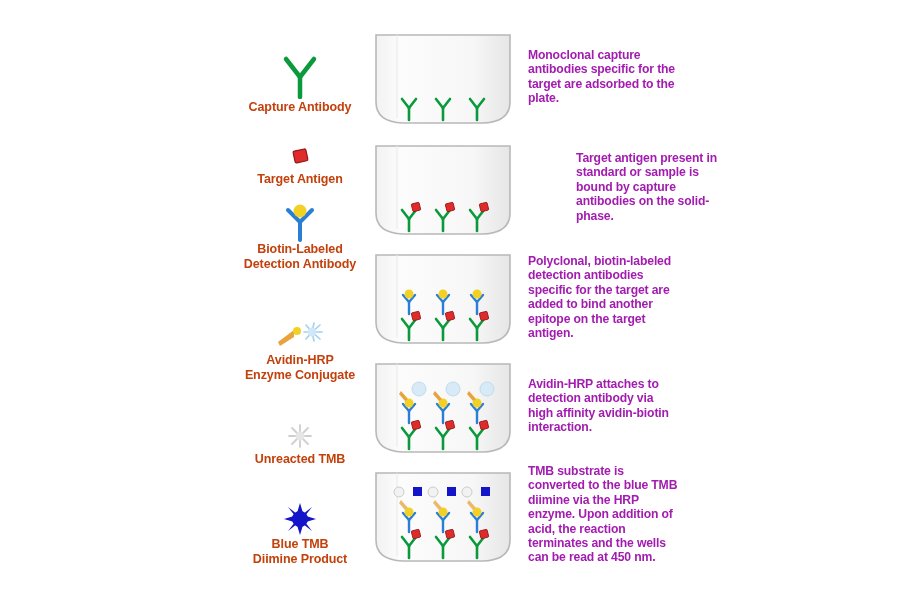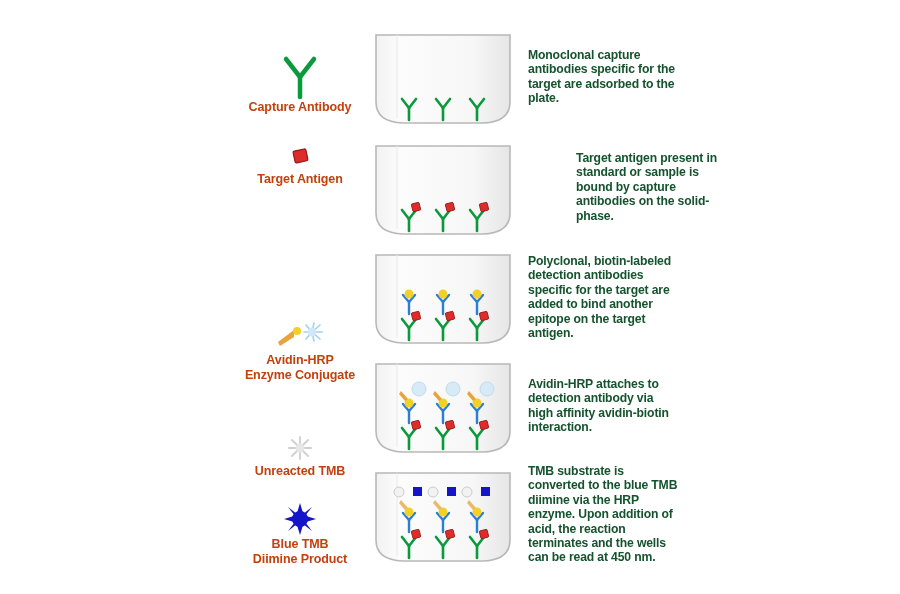--- a/index.html
+++ b/index.html
@@ -46,21 +46,21 @@
     width: 140px;
   }
   .well svg { display: block; }
   
   .desc {
     position: absolute;
     left: 528px;
     width: 150px;
     font-size: 12.2px;
     font-weight: bold;
-    color: #14532d;
+    color: #a21caf;
     line-height: 1.18;
     letter-spacing: -0.15px;
   }
 </style>
 </head>
 <body>
 
 <div class="canvas">
 
   <div class="legend-item" style="top:52px;">
@@ -78,20 +78,36 @@
 
   <div class="legend-item" style="top:140px;">
     <div class="legend-icon" style="height:32px;">
       <svg width="26" height="26" viewBox="0 0 26 26">
         <rect x="7" y="7" width="13" height="12" rx="1.5" fill="#e02b2b" stroke="#8f1717" stroke-width="1.2" transform="rotate(-12 13 13)"></rect>
       </svg>
     </div>
     <div class="legend-label">Target Antigen</div>
   </div>
 
+  <div class="legend-item" style="top:200px;">
+    <div class="legend-icon" style="height:42px;">
+      <svg width="54" height="42" viewBox="0 0 54 42">
+        <g stroke="#2a7fd4" stroke-width="4" fill="none" stroke-linecap="round">
+          <path d="M27 40 L27 22"></path>
+          <path d="M27 22 L15 10"></path>
+          <path d="M27 22 L39 10"></path>
+        </g>
+        <circle cx="27" cy="11" r="6.5" fill="#f2d024"></circle>
+      </svg>
+    </div>
+    <div class="legend-label">
+      <div>Biotin-Labeled</div>
+      <div>Detection Antibody</div>
+    </div>
+  </div>
 
   <div class="legend-item" style="top:313px;">
     <div class="legend-icon" style="height:40px;">
       <svg width="72" height="36" viewBox="0 0 72 36">
         <path d="M14 27 L30 15 L30 22 L16 31 Z" fill="#e8a33d"></path>
         <circle cx="33" cy="16" r="4" fill="#f2d024"></circle>
         <g stroke="#9fd0ee" stroke-width="1.6" stroke-linecap="round">
           <path d="M48 17 L58 17"></path>
             <path d="M48 17 L56 10"></path>
             <path d="M48 17 L56 24"></path>
@@ -103,21 +119,21 @@
         </g>
         <circle cx="48" cy="17" r="4.5" fill="#cfe7f6"></circle>
       </svg>
     </div>
     <div class="legend-label">
       <div>Avidin-HRP</div>
       <div>Enzyme Conjugate</div>
     </div>
   </div>
 
-  <div class="legend-item" style="top:432px;">
+  <div class="legend-item" style="top:420px;">
     <div class="legend-icon" style="height:32px;">
       <svg width="32" height="32" viewBox="0 0 32 32">
         <g stroke="#cfcfcf" stroke-width="1.8" stroke-linecap="round">
           <path d="M16 16 L16 5"></path>
             <path d="M16 16 L16 27"></path>
           <path d="M16 16 L5 16"></path>
             <path d="M16 16 L27 16"></path>
           <path d="M16 16 L8 8"></path>
             <path d="M16 16 L24 24"></path>
           <path d="M16 16 L24 8"></path>

